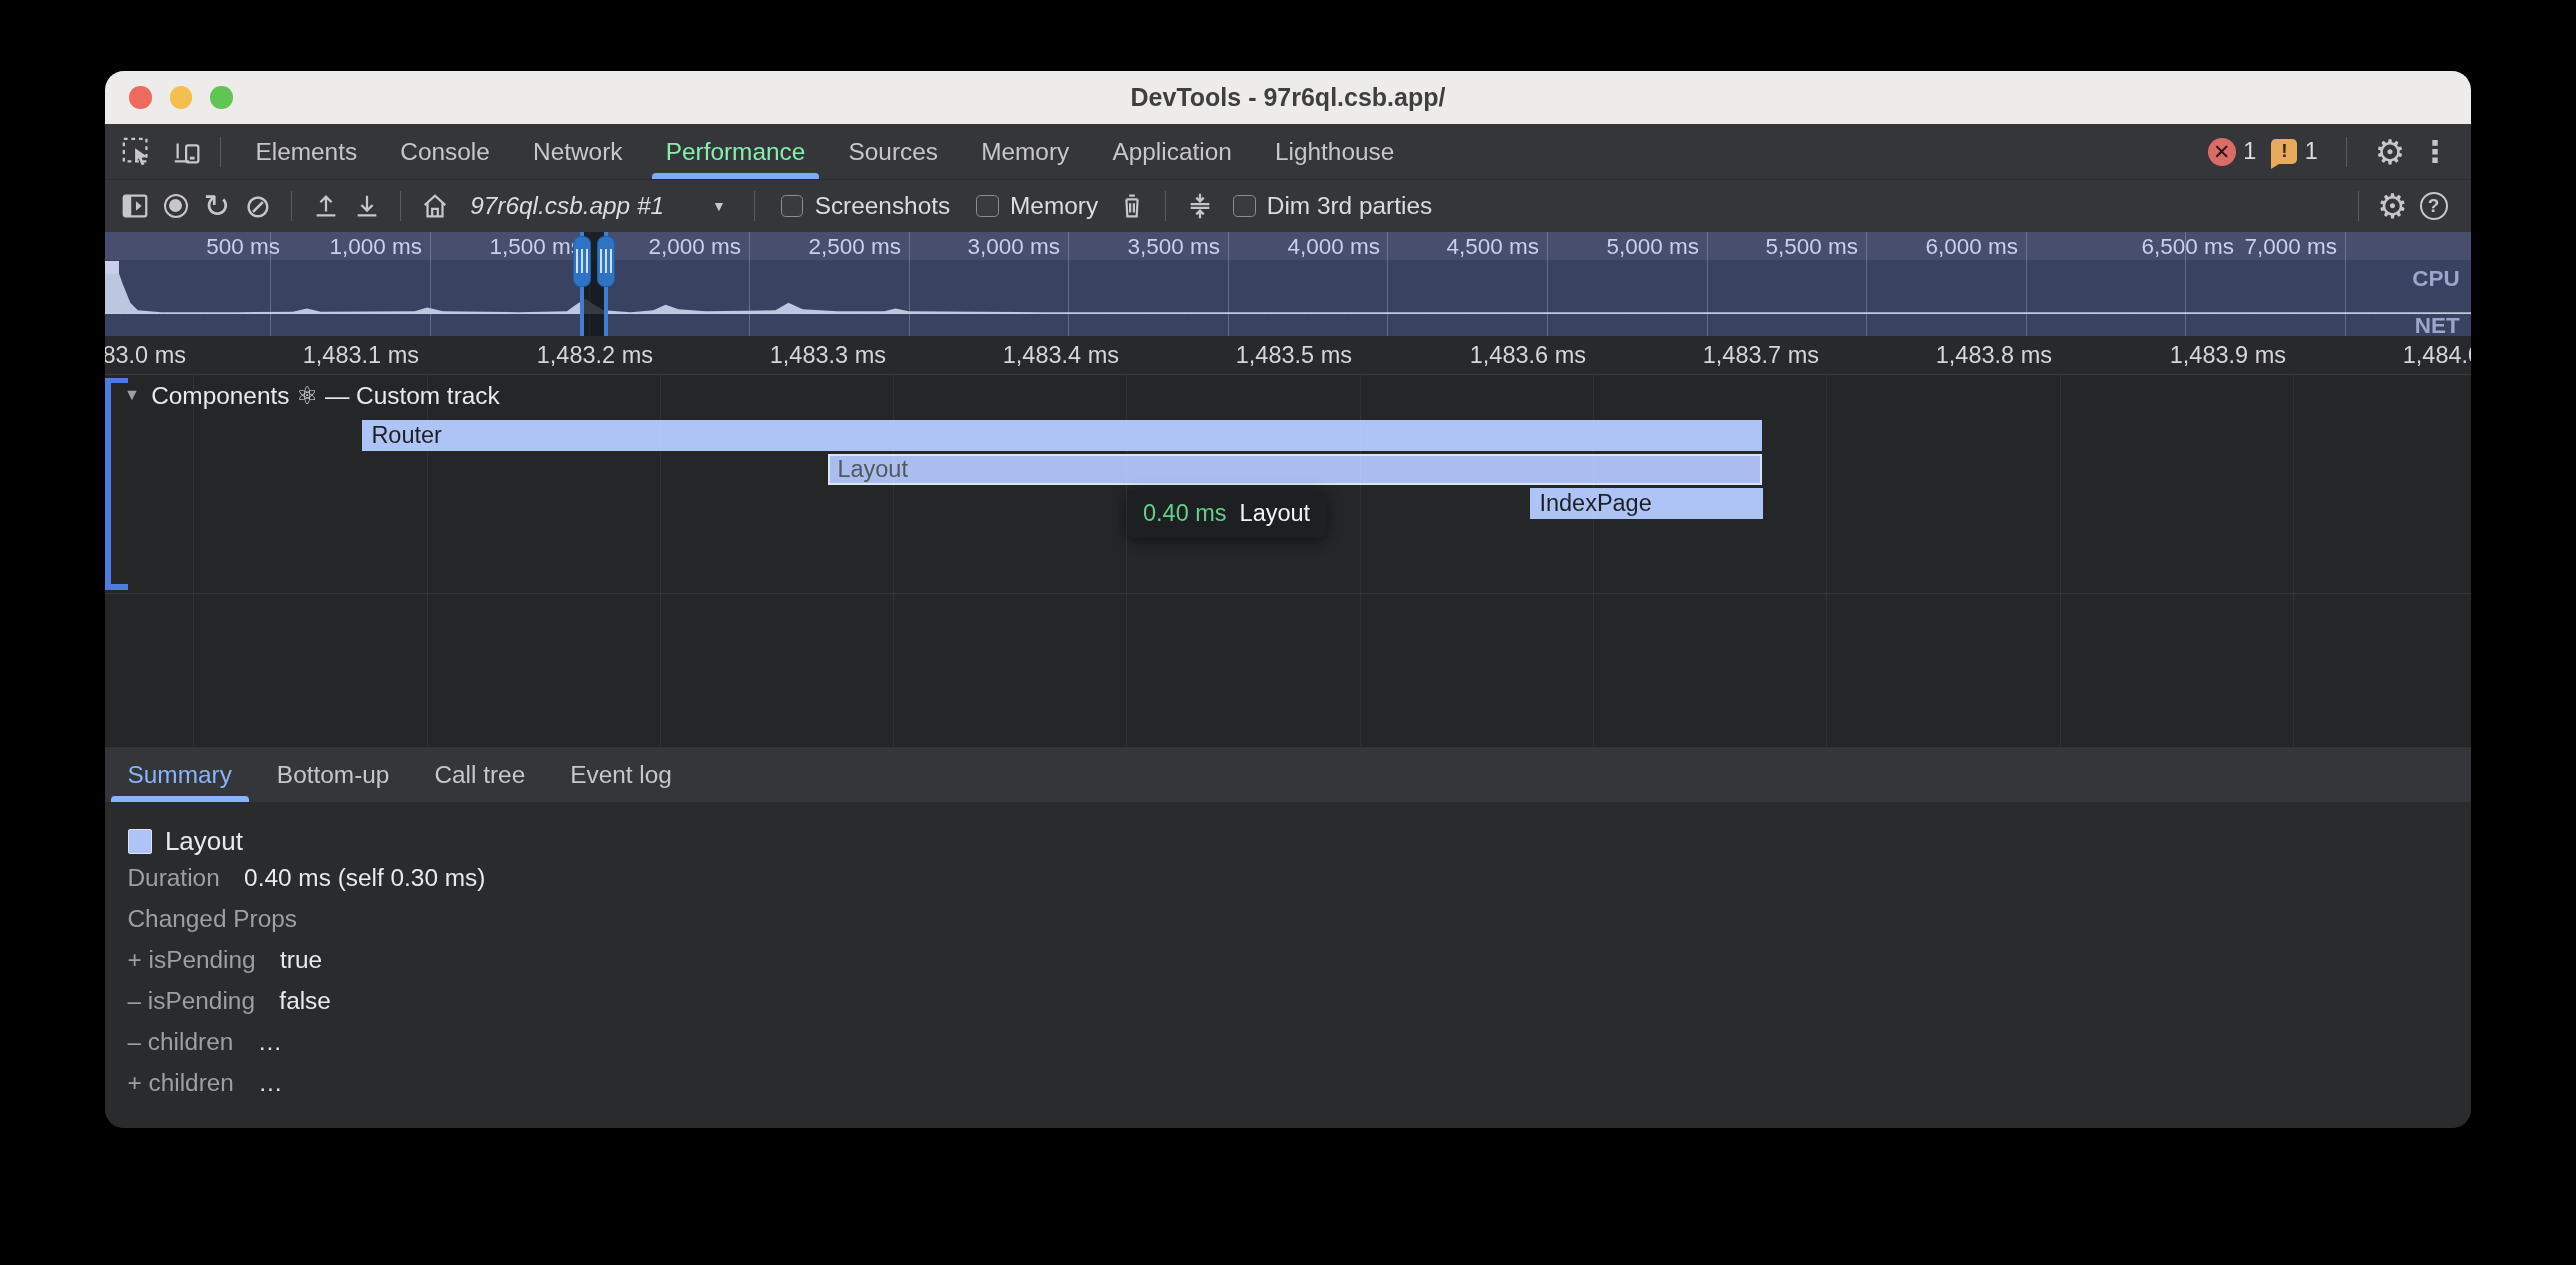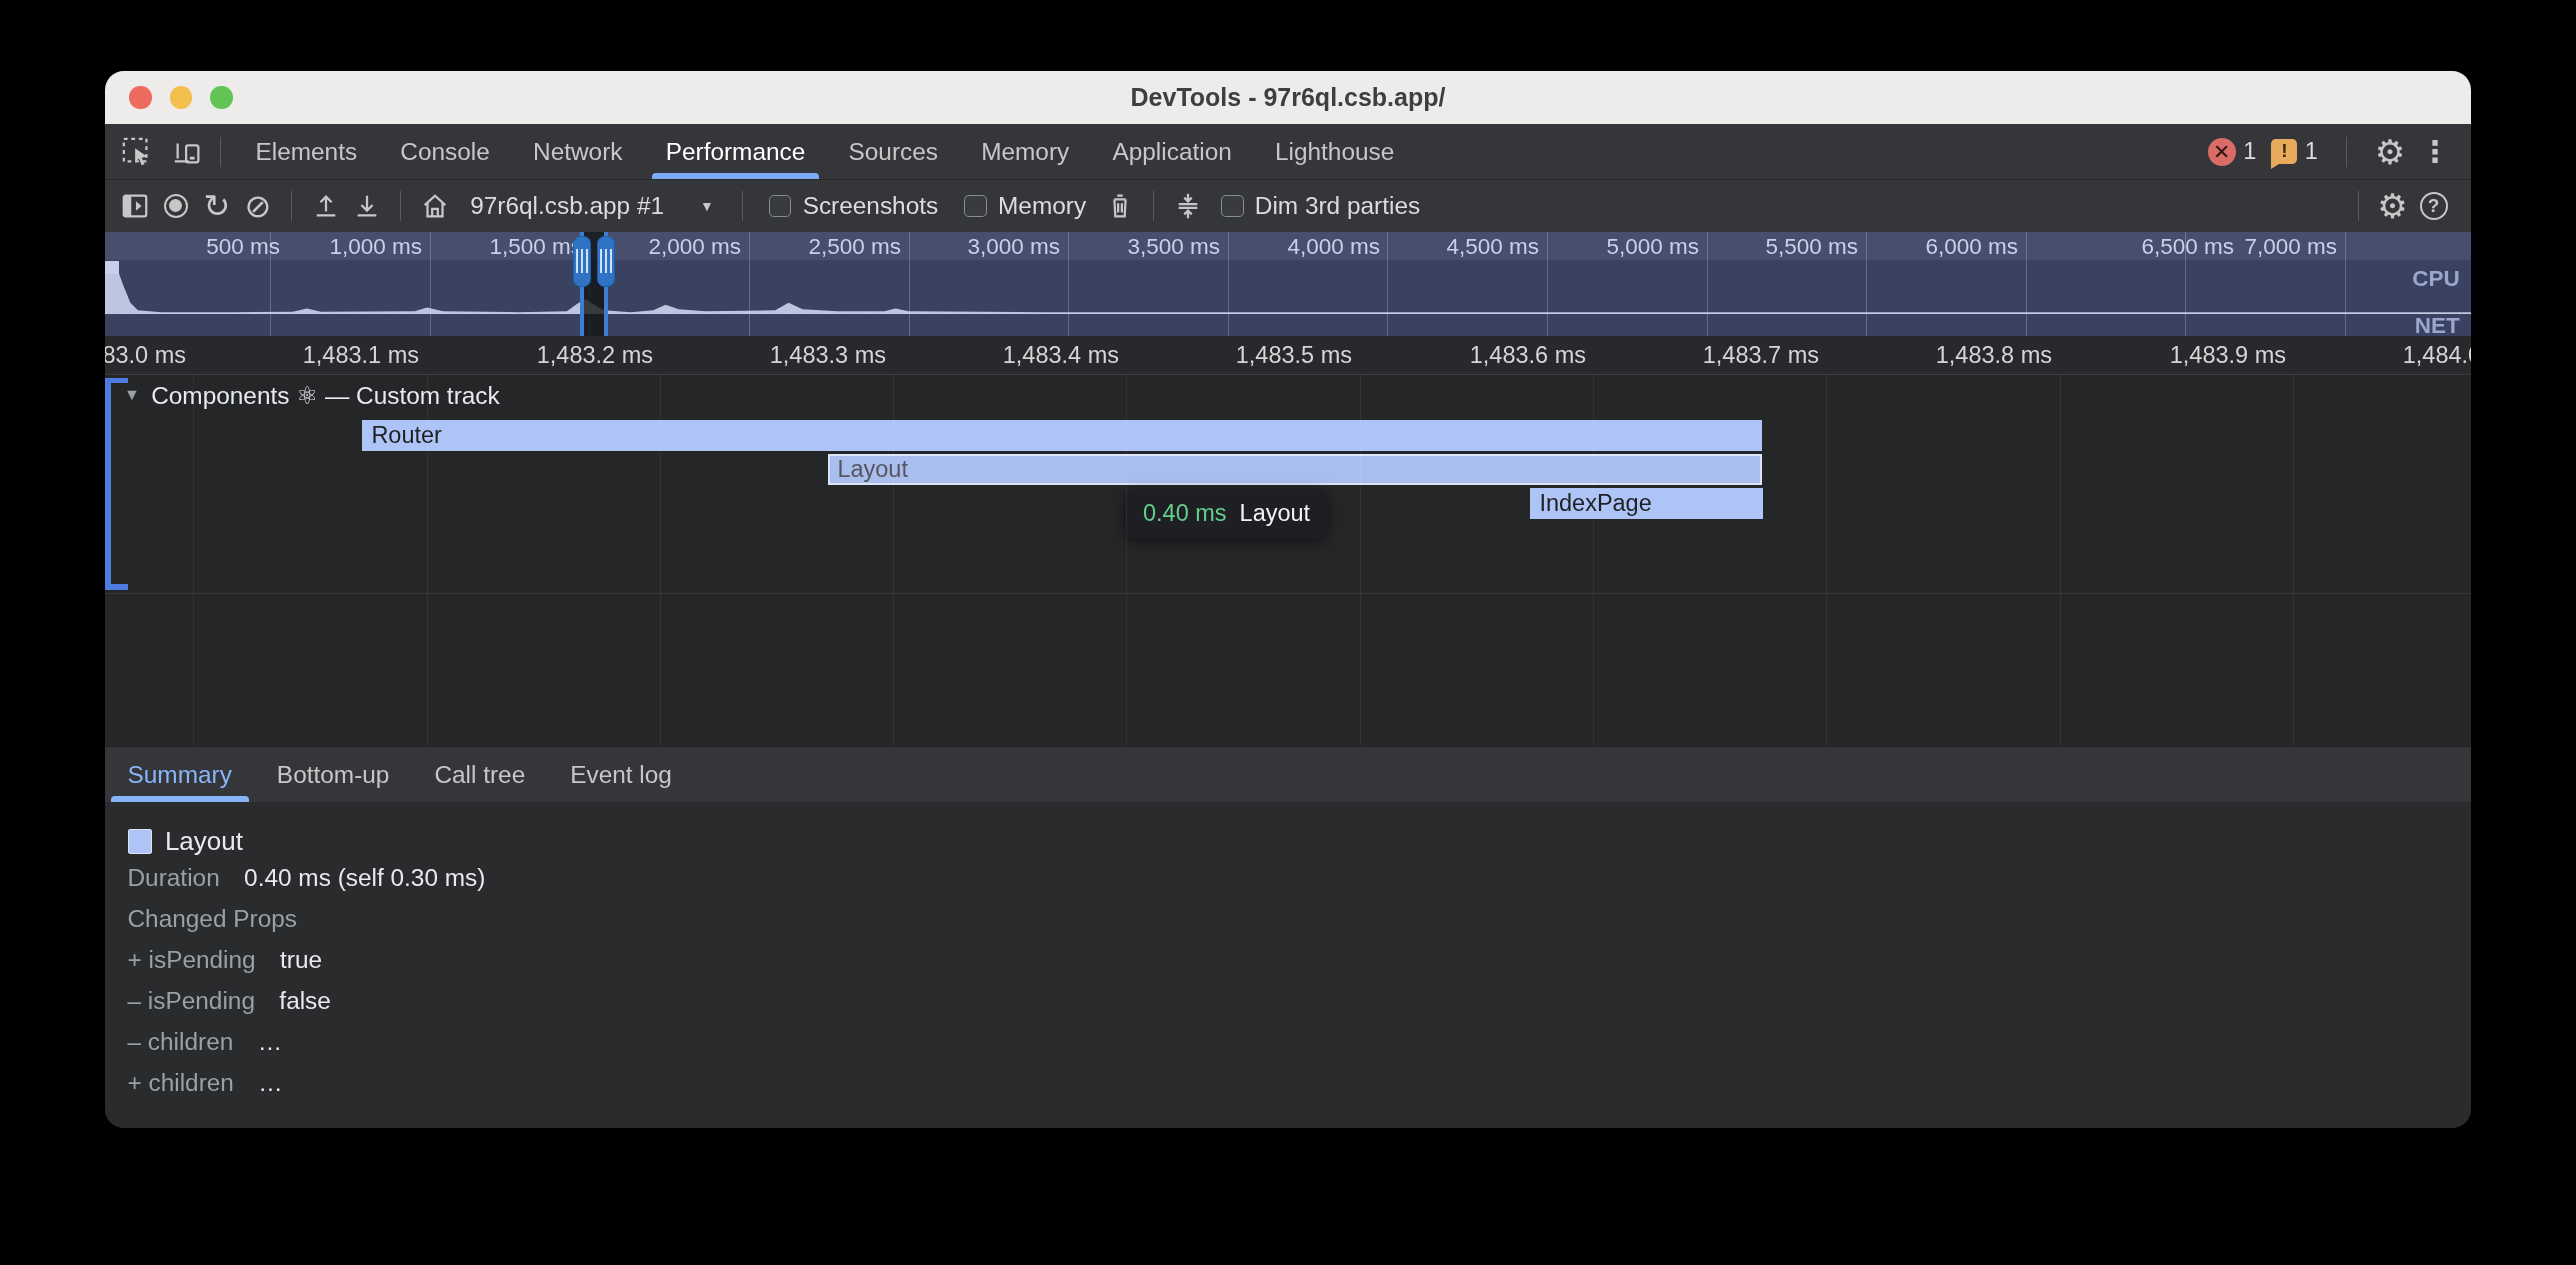--- a/index.html
+++ b/index.html
@@ -14,40 +14,40 @@
   .light { width:22.5px; height:22.5px; border-radius:50%; }
   .light.red { background:#ec6a5e; } .light.yellow { background:#f5bf4f; } .light.green { background:#61c454; }
   .title-text { width:100%; text-align:center; font-size:25px; font-weight:700; color:#3f3f3f; }
 
   
   .tabbar { height:56px; background:#35363a; display:flex; align-items:center; border-bottom:0.9px solid #2a2a2a; }
   .tb-icon { width:38px; height:38px; display:flex; align-items:center; justify-content:center; margin-left:13px; cursor:pointer; }
   .vdiv { width:0.9px; height:30px; background:#5a5b5e; margin:0 13px; }
   .tabs { display:flex; height:100%; align-items:center; }
   .tab { position:relative; height:100%; display:flex; align-items:center; padding:0 21.6px; font-size:24.4px; color:#c7c7c7; cursor:pointer; }
-  .tab.selected { color:#ffffff; }
+  .tab.selected { color:#86efac; }
   .tab.selected .underline { position:absolute; left:7.5px; right:7.5px; bottom:0; height:5.6px; background:#7cacf8; border-radius:3.8px 3.8px 0 0; }
   .tabbar-right { margin-left:auto; display:flex; align-items:center; gap:15px; padding-right:20.7px; }
   .badge-group { display:flex; align-items:center; gap:7.5px; cursor:pointer; }
   .err-circle { width:28px; height:28px; border-radius:50%; background:#d96c64; color:#2b1212; font-size:20.7px; font-weight:700;
     display:flex; align-items:center; justify-content:center; }
   .warn-square { width:26px; height:24.4px; border-radius:4.7px 4.7px 4.7px 0; background:#e8ab5b; color:#3a2a10; font-size:19px; font-weight:700;
     display:flex; align-items:center; justify-content:center; position:relative; }
   .warn-square:after { content:""; position:absolute; left:0; bottom:-5.6px; border-left:8.4px solid #e8ab5b; border-bottom:5.6px solid transparent; }
   .badge-count { font-size:23.5px; color:#dadce0; }
   .gear-glyph { font-size:34px; color:#c7c7c7; cursor:pointer; line-height:1; }
   .kebab { font-size:30px; color:#c7c7c7; cursor:pointer; font-weight:700; letter-spacing:0; }
 
   
   .toolbar { height:52px; background:#35363a; display:flex; align-items:center; }
   .icon-btn { width:41px; height:41px; display:flex; align-items:center; justify-content:center; color:#c7c7c7; cursor:pointer; }
   .glyph28 { font-size:28px; line-height:1; color:#c7c7c7; }
   .record-ring { width:24.4px; height:24.4px; border:2.8px solid #c7c7c7; border-radius:50%; display:flex; align-items:center; justify-content:center; }
   .record-dot { width:13px; height:13px; border-radius:50%; background:#c7c7c7; }
-  .target-select { display:flex; align-items:center; gap:36px; padding:0 15px; cursor:pointer; }
+  .target-select { display:flex; align-items:center; gap:48px; padding:0 15px; cursor:pointer;font-style:italic; }
   .target-label { font-size:24.4px; color:#dadce0; }
   .caret { font-size:14px; color:#c7c7c7; }
   .check-item { display:flex; align-items:center; gap:11.3px; margin:0 13px; cursor:pointer; }
   .checkbox { width:22.5px; height:22.5px; border:1.9px solid #8a8d91; border-radius:4.7px; background:#3a3b3f; }
   .check-label { font-size:24.4px; color:#dadce0; }
   .toolbar-right { margin-left:auto; display:flex; align-items:center; padding-right:17px; }
   .help-circle { width:28px; height:28px; border:2.8px solid #c7c7c7; border-radius:50%; color:#c7c7c7;
     font-size:19px; font-weight:700; display:flex; align-items:center; justify-content:center; }
 
   

